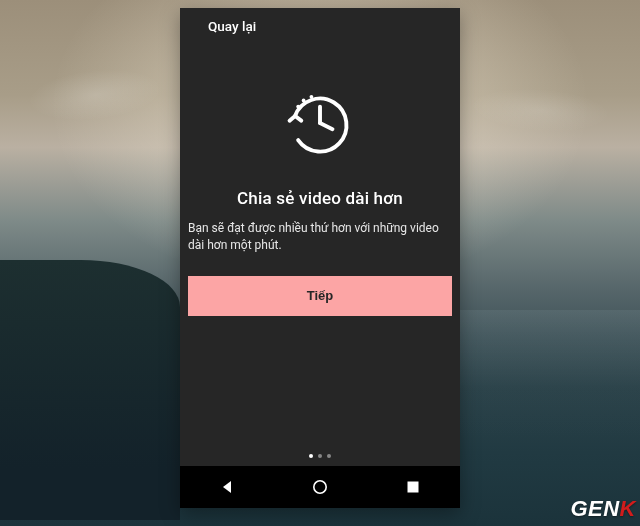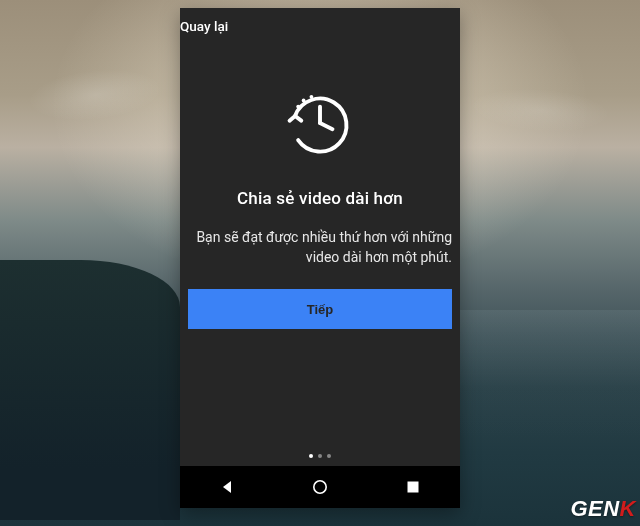--- a/index.html
+++ b/index.html
@@ -14,28 +14,28 @@
     .haze-right { position:absolute; right:0; top:80px; width:200px; height:60px; background: radial-gradient(closest-side, rgba(255,255,255,.12), transparent 70%); transform: rotate(4deg); }
     .hill { position:absolute; left:0; top:260px; width:180px; height:260px; background: linear-gradient(180deg, #1d2f30 0%, #13222a 80%); border-top-right-radius: 55% 18%; filter: blur(.3px); }
     .water-highlight { position:absolute; left:0; right:0; top:310px; height:130px; background: linear-gradient(180deg, rgba(180,200,206,.10) 0%, rgba(80,110,120,.04) 60%, transparent 100%); }
 
     .phone {
       position: absolute; left: 180px; top: 8px; width: 280px; height: 500px;
       background: #262626; color: #fff;
       display: flex; flex-direction: column;
       box-shadow: 0 6px 18px rgba(0,0,0,.35);
     }
-    .topbar { padding: 10px 0; font-size: 13.5px; font-weight: 500; }
+    .topbar { padding: 10px 28px; font-size: 13.5px; font-weight: 500; }
     .content { flex: 1; display: flex; flex-direction: column; align-items: center; padding: 0 8px; }
     .icon-wrap { margin-top: 40px; }
     .page-title { margin-top: 22px; font-size: 17px; font-weight: 500; letter-spacing: .2px; }
-    .page-sub { margin-top: 20px; font-size: 14px; color: #e7e7e7; text-align: right; line-height: 1.4; }
+    .page-sub { margin-top: 12px; font-size: 12px; color: #e7e7e7; text-align: left; line-height: 1.4; }
     .primary-btn {
       margin-top: 22px; width: 100%; height: 40px;
-      background: #3b82f6; color: #262626; border: none; font-size: 13px; font-weight: 600;
+      background: #fca5a5; color: #262626; border: none; font-size: 13px; font-weight: 600;
       display: flex; align-items: center; justify-content: center; cursor: pointer;
     }
     .pager { position: absolute; bottom: 50px; left: 0; right: 0; display: flex; justify-content: center; gap: 5px; }
     .pager-dot { width: 4px; height: 4px; border-radius: 50%; background: #fff; opacity: .45; }
     .pager-dot.active { opacity: 1; }
 
     .navbar { height: 42px; background: #000; display: flex; align-items: center; justify-content: space-around; position: relative; }
     .nav-btn { width: 52px; height: 42px; display:flex; align-items:center; justify-content:center; cursor:pointer; }
 
     .watermark { position:absolute; right: 0px; bottom: 0px; padding: 3px 4px 4px 10px; font-family: Arial, sans-serif; font-weight: 800; font-style: italic; font-size: 22px; letter-spacing: .5px; color: #fff; text-shadow: 0 1px 2px rgba(0,0,0,.4); }

